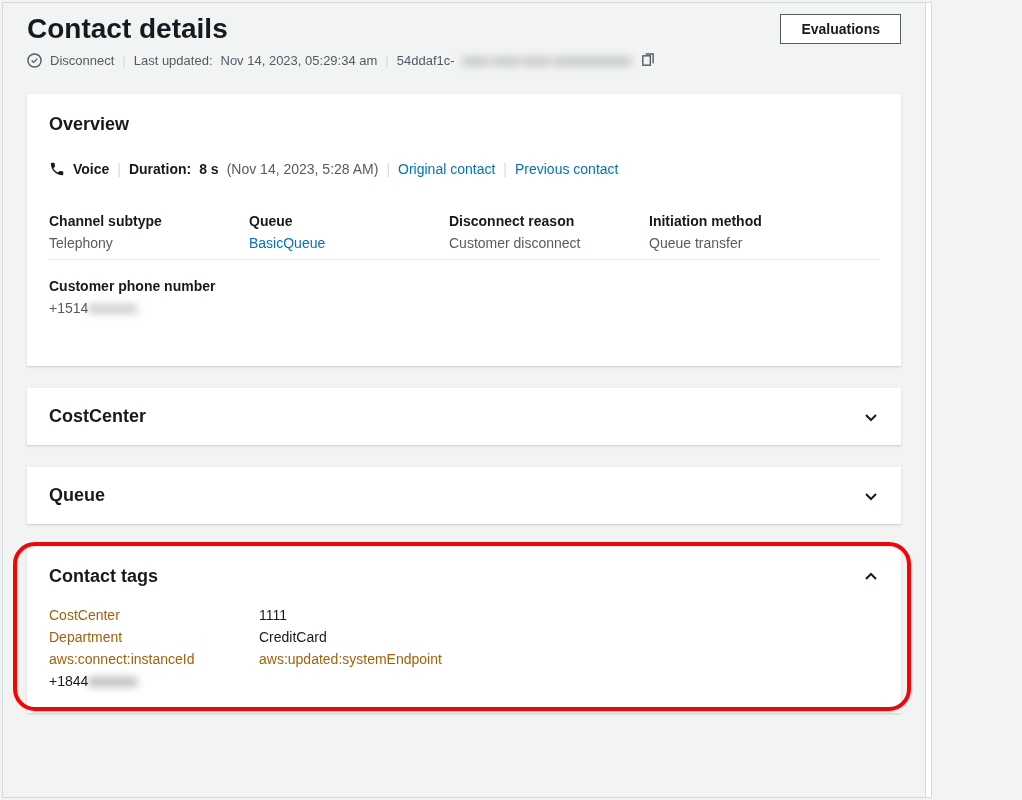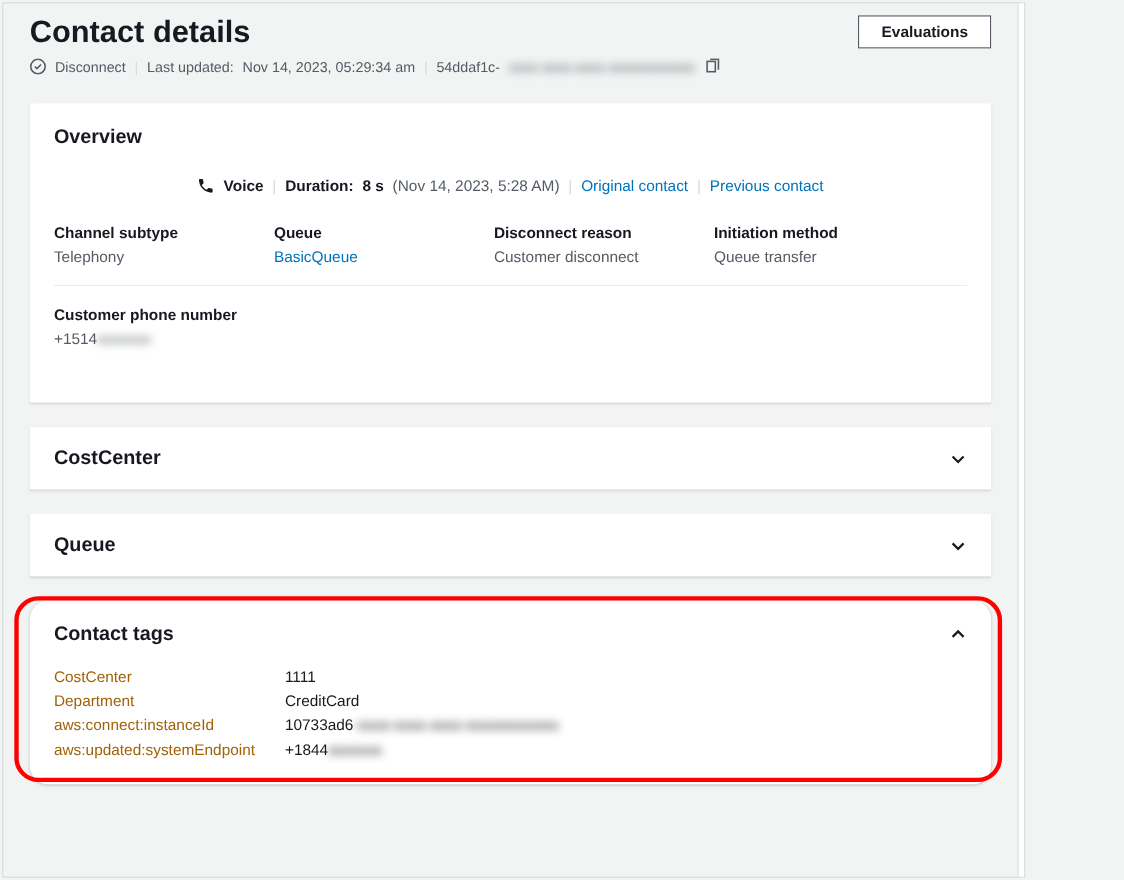--- a/index.html
+++ b/index.html
@@ -87,41 +87,40 @@
     .panel-title {
       font-size: 18px;
       font-weight: 700;
       color: #16191f;
     }
     .overview-meta {
       display: flex;
       align-items: center;
       gap: 8px;
       margin-top: 26px;
-      margin-bottom: 26px;
-      font-size: 14px;
-      justify-content: center;
+      margin-bottom: 36px;
+      font-size: 14px;
     }
     .phone-icon {
       display: inline-flex;
     }
     .bold { font-weight: 700; }
     .gray { color: #545b64; }
     .sep-v { color: #d5dbdb; }
     .link {
       color: #0073bb;
       cursor: pointer;
       font-size: 14px;
     }
     .grid {
       display: grid;
       grid-template-columns: 200px 200px 200px 1fr;
       gap: 0;
       border-bottom: 1px solid #eaeded;
-      padding-bottom: 18px;
+      padding-bottom: 8px;
       margin-bottom: 18px;
     }
     .field-label {
       font-size: 14px;
       font-weight: 700;
       color: #16191f;
       margin-bottom: 6px;
     }
     .field-value {
       font-size: 14px;
@@ -162,21 +161,20 @@
       border: 4px solid #ff0000;
       border-radius: 22px;
       pointer-events: none;
       z-index: 10;
     }
     .tags-panel {
       background: #fff;
       box-shadow: 0 1px 1px rgba(0,0,0,0.05), 0 1px 3px rgba(0,0,0,0.1);
       padding: 20px 22px 24px 22px;
       margin-bottom: 22px;
-      border-radius: 17px;
     }
     .tags-header {
       display: flex;
       justify-content: space-between;
       align-items: center;
       margin-bottom: 20px;
     }
     .tags-grid {
       display: grid;
       grid-template-columns: 210px 1fr;
@@ -303,21 +301,20 @@
           </span>
         </div>
         <div class="tags-grid">
           <div class="tags-key">CostCenter</div>
           <div class="tags-val"><span>1111</span></div>
 
           <div class="tags-key">Department</div>
           <div class="tags-val"><span>CreditCard</span></div>
 
           <div class="tags-key">aws:connect:instanceId</div>
-          <div class="tags-val"><span>10733ad6</span><span class="blurred-inline">-xxxx-xxxx-xxxx-xxxxxxxxxxxx</span></div>
 
           <div class="tags-key">aws:updated:systemEndpoint</div>
           <div class="tags-val"><span>+1844</span><span class="blurred-inline">xxxxxxx</span></div>
         </div>
       </div>
     </div>
 
   </div>
 </div>
 

